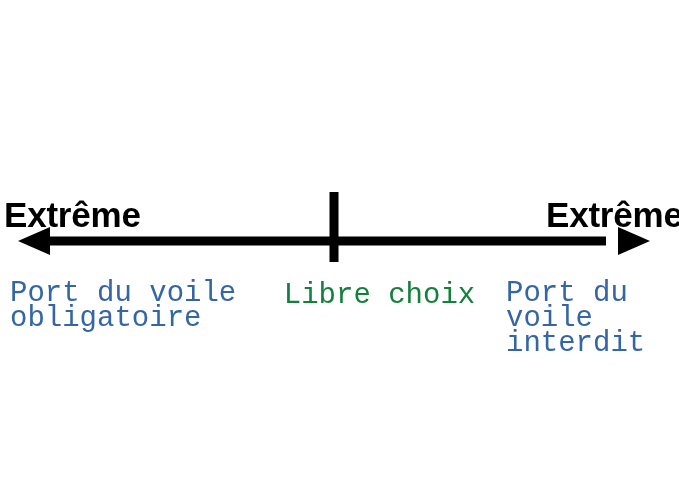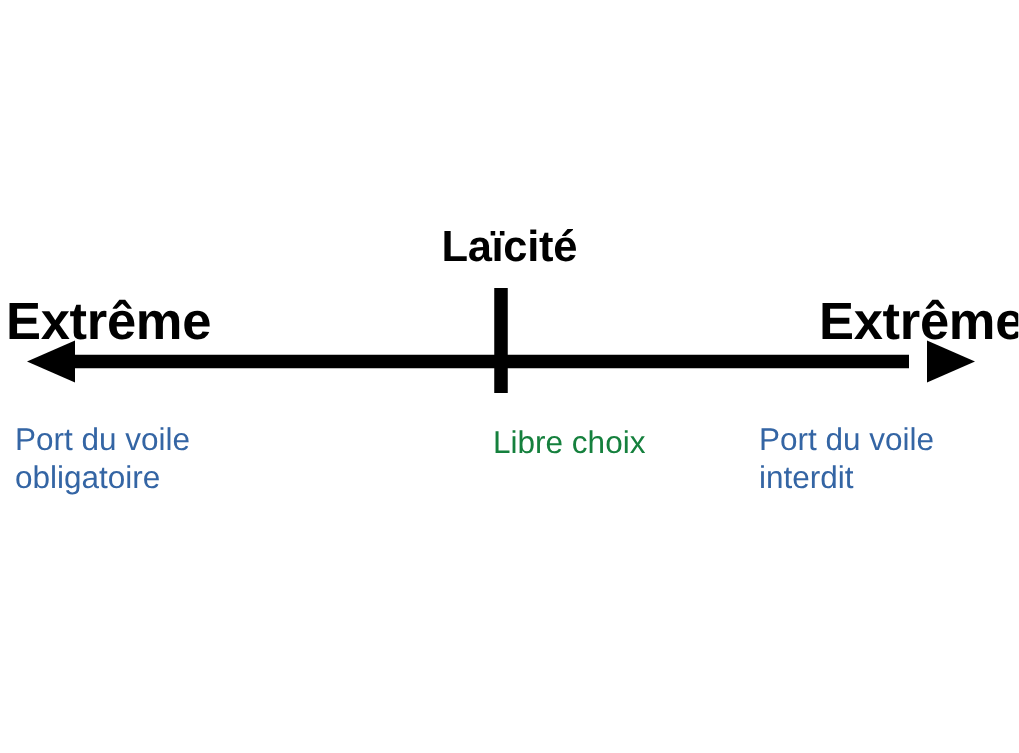--- a/index.html
+++ b/index.html
@@ -54,24 +54,25 @@
     left: 0;
     right: 0;
     top: 151px;
     width: 679px;
     text-align: center;
     white-space: nowrap;
     letter-spacing: -0.2px;
   }
 
   .caption {
-    font-size: 21px;
+    font-size: 29px;
     font-weight: normal;
     line-height: 25px;
     white-space: pre-line;
+    font-family: Liberation Mono, monospace;
   }
   .caption-blue { color: #3465a4; }
   .caption-red  { color: #15803d; padding-left: 40px; }
 
   #caption-left   { left: 10px;  top: 281px; }
   #caption-center { left: 0; width: 679px; top: 283px; text-align: center; }
   #caption-right  { left: 506px; top: 281px; }
 </style>
 </head>
 <body>
@@ -82,21 +83,20 @@
 
     <rect x="44" y="236.5" width="562" height="9" fill="#000000"></rect>
 
     <polygon points="18,241 50,227 50,255" fill="#000000"></polygon>
 
     <polygon points="650,241 618,227 618,255" fill="#000000"></polygon>
 
     <rect x="329.5" y="192" width="9" height="70" fill="#000000"></rect>
   </svg>
 
-  <div class="label" id="center-title">Laïcité</div>
 
   <div class="label pole-label" id="pole-left-label">Extrême</div>
 
   <div class="label pole-label" id="pole-right-label">Extrême</div>
 
   <div class="label caption caption-blue" id="caption-left">Port du voile
 obligatoire</div>
 
   <div class="label caption caption-red" id="caption-center">Libre choix</div>
 

